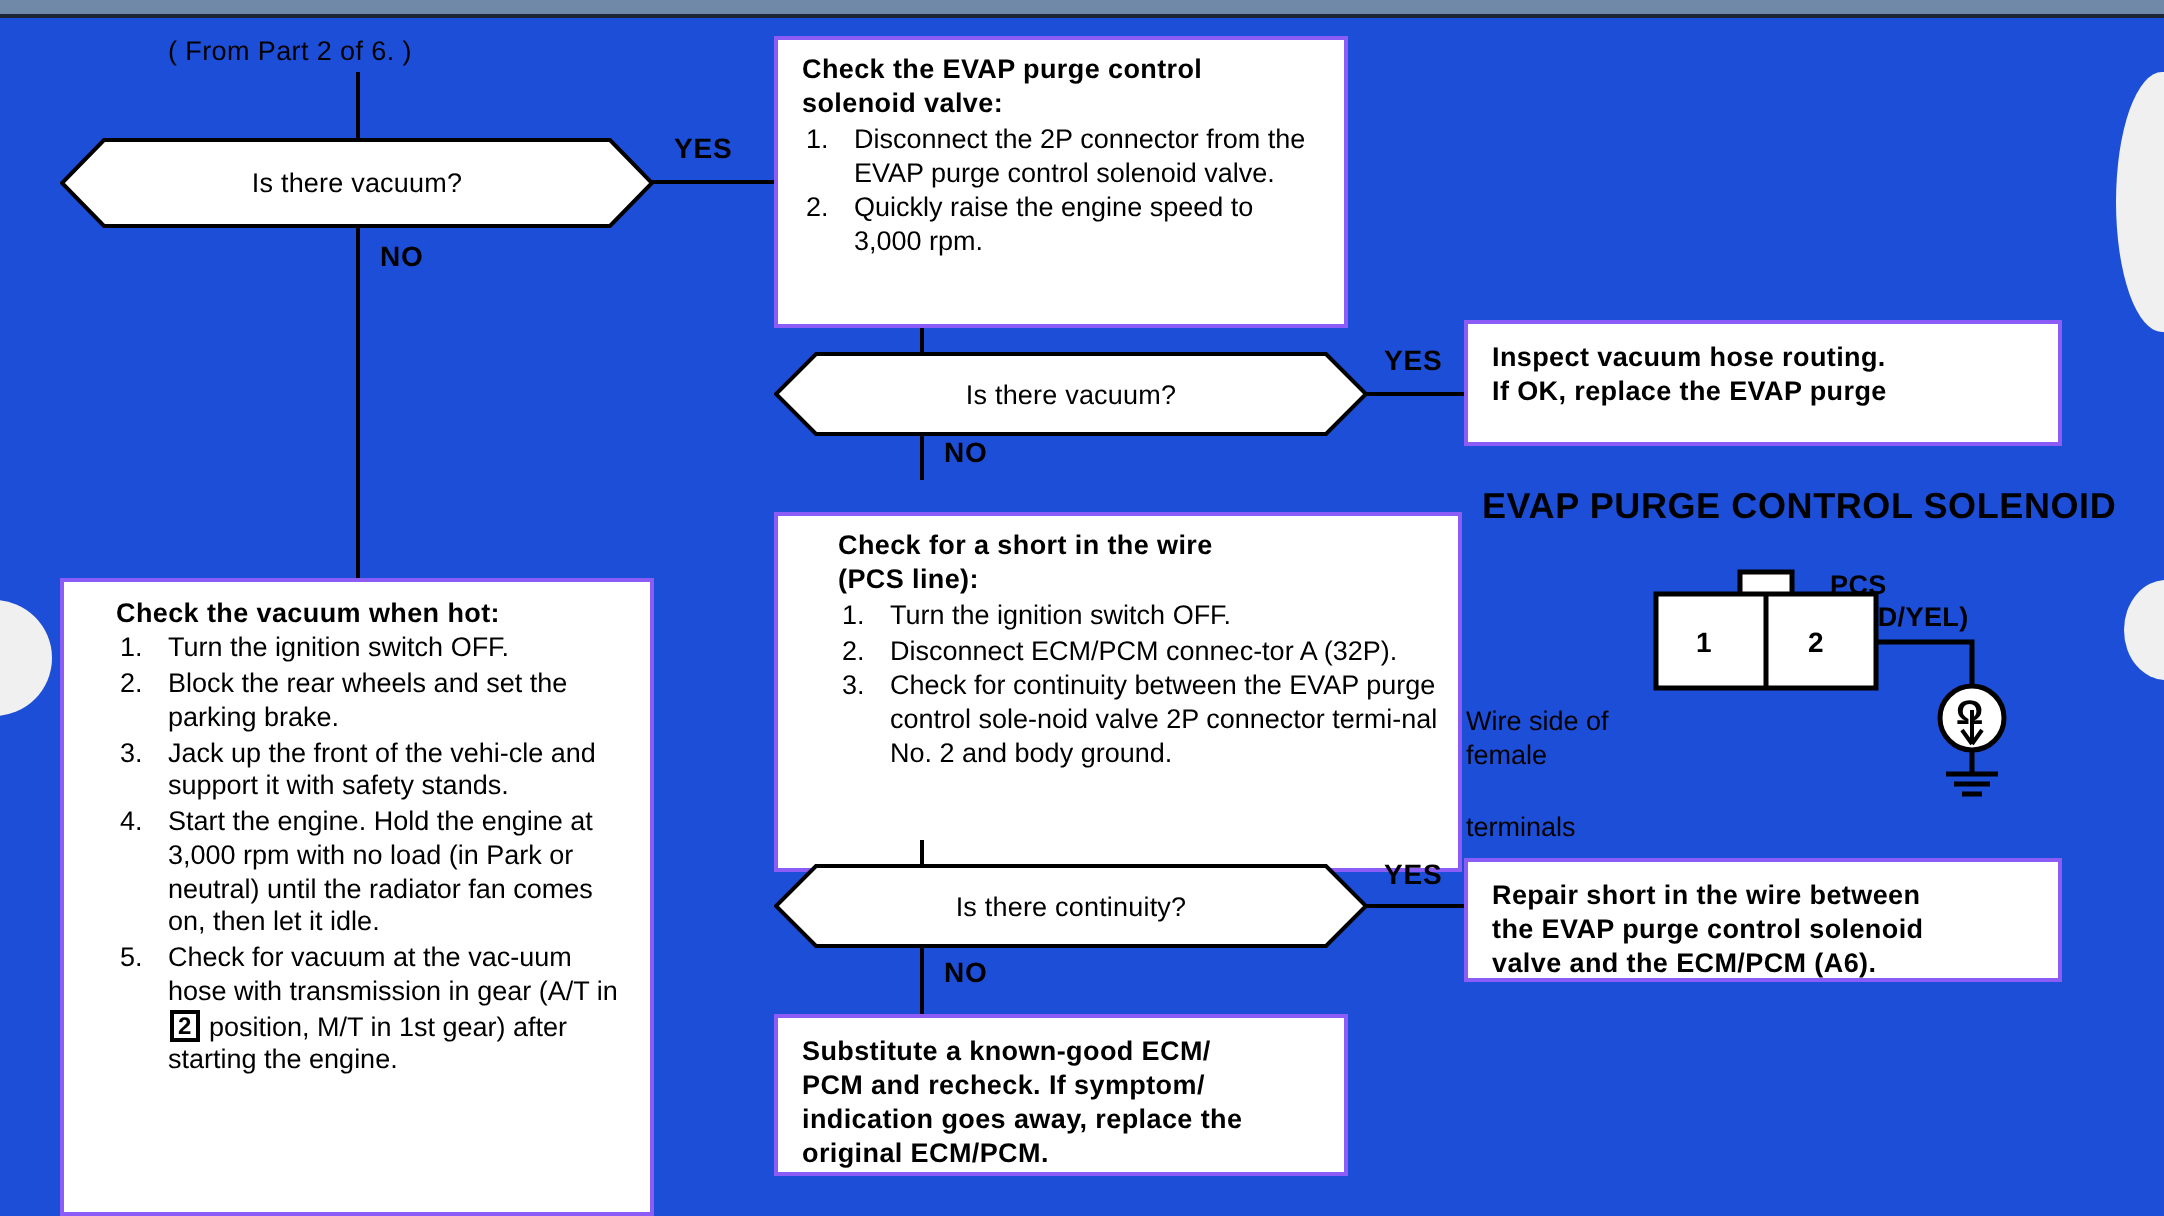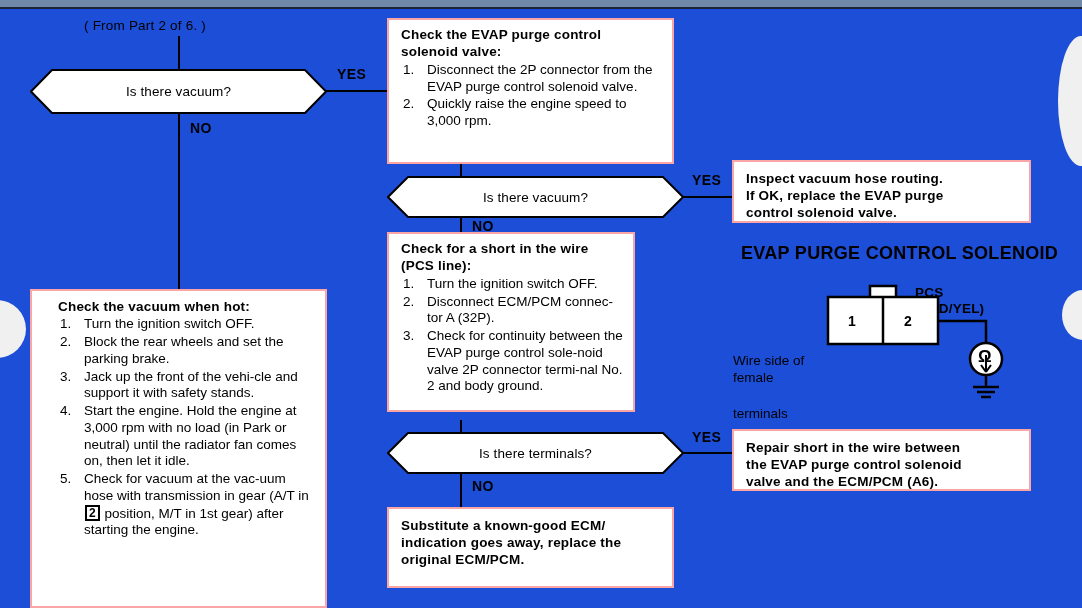--- a/index.html
+++ b/index.html
@@ -38,21 +38,21 @@
     pointer-events: none;
   }
   .smudge-right { left: 1058px; top: 36px; width: 46px; height: 130px; }
   .smudge-left  { left: -32px;  top: 300px; width: 58px; height: 58px; }
   .smudge-right2{ left: 1062px; top: 290px; width: 42px; height: 50px; }
 
   
   .proc-box {
     position: absolute;
     box-sizing: border-box;
-    border: 2px solid #fca5a5;
+    border: 2px solid #8b5cf6;
     background: #ffffff;
   }
   .box-inner {
     padding: 7px 10px 7px 12px;
   }
   .b-title {
     font-weight: bold;
     font-size: 13.5px;
     line-height: 1.22;
     letter-spacing: 0.2px;
@@ -218,25 +218,24 @@
   <div class="line-h" style="left:683px; top:196px; width:49px;"></div>
   <div class="edge-label" style="left:692px; top:172px;">YES</div>
 
   <div class="line-v" style="left:460px; top:218px; height:22px;"></div>
   <div class="edge-label" style="left:472px; top:218px;">NO</div>
 
   <div class="proc-box" style="left:732px; top:160px; width:299px; height:63px;">
     <div class="box-inner" style="padding-top:8px;">
       <div class="plain-bold">Inspect vacuum hose routing.</div>
       <div class="plain-bold">If OK, replace the EVAP purge</div>
-      <div class="plain-bold">control solenoid valve.</div>
-    </div>
-  </div>
-
-  <div class="proc-box" style="left:387px; top:232px; width:248px; height:180px;">
+    </div>
+  </div>
+
+  <div class="proc-box" style="left:387px; top:256px; width:344px; height:180px;padding-left:18px;">
     <div class="box-inner">
       <div class="b-title">Check for a short in the wire</div>
       <div class="b-title">(PCS line):</div>
       <ol class="steps">
         <li>
           <span class="num">1.</span>
           <span>Turn the ignition switch OFF.</span>
         </li>
         <li>
           <span class="num">2.</span>
@@ -249,40 +248,41 @@
       </ol>
     </div>
   </div>
 
   <div class="line-v" style="left:460px; top:420px; height:12px;"></div>
 
   <div class="decision" style="left:387px; top:432px; width:297px; height:42px;">
     <svg width="297" height="42" viewBox="0 0 297 42">
       <polygon points="21,1 276,1 296,21 276,41 21,41 1,21" fill="#ffffff" stroke="#000000" stroke-width="2"></polygon>
     </svg>
-    <div class="d-label">Is there terminals?</div>
+    <div class="d-label">Is there continuity?</div>
   </div>
 
   <div class="line-h" style="left:683px; top:452px; width:49px;"></div>
   <div class="edge-label" style="left:692px; top:429px;">YES</div>
 
   <div class="line-v" style="left:460px; top:474px; height:33px;"></div>
   <div class="edge-label" style="left:472px; top:478px;">NO</div>
 
   <div class="proc-box" style="left:732px; top:429px; width:299px; height:62px;">
     <div class="box-inner" style="padding-top:8px;">
       <div class="plain-bold">Repair short in the wire between</div>
       <div class="plain-bold">the EVAP purge control solenoid</div>
       <div class="plain-bold">valve and the ECM/PCM (A6).</div>
     </div>
   </div>
 
   <div class="proc-box" style="left:387px; top:507px; width:287px; height:81px;">
     <div class="box-inner" style="padding-top:8px;">
       <div class="plain-bold">Substitute a known-good ECM/</div>
+      <div class="plain-bold">PCM and recheck. If symptom/</div>
       <div class="plain-bold">indication goes away, replace the</div>
       <div class="plain-bold">original ECM/PCM.</div>
     </div>
   </div>
 
   <div class="proc-box" style="left:30px; top:289px; width:297px; height:319px;">
     <div class="box-inner" style="padding:8px 8px 6px 26px;">
       <div class="b-title">Check the vacuum when hot:</div>
       <ol class="steps">
         <li>

